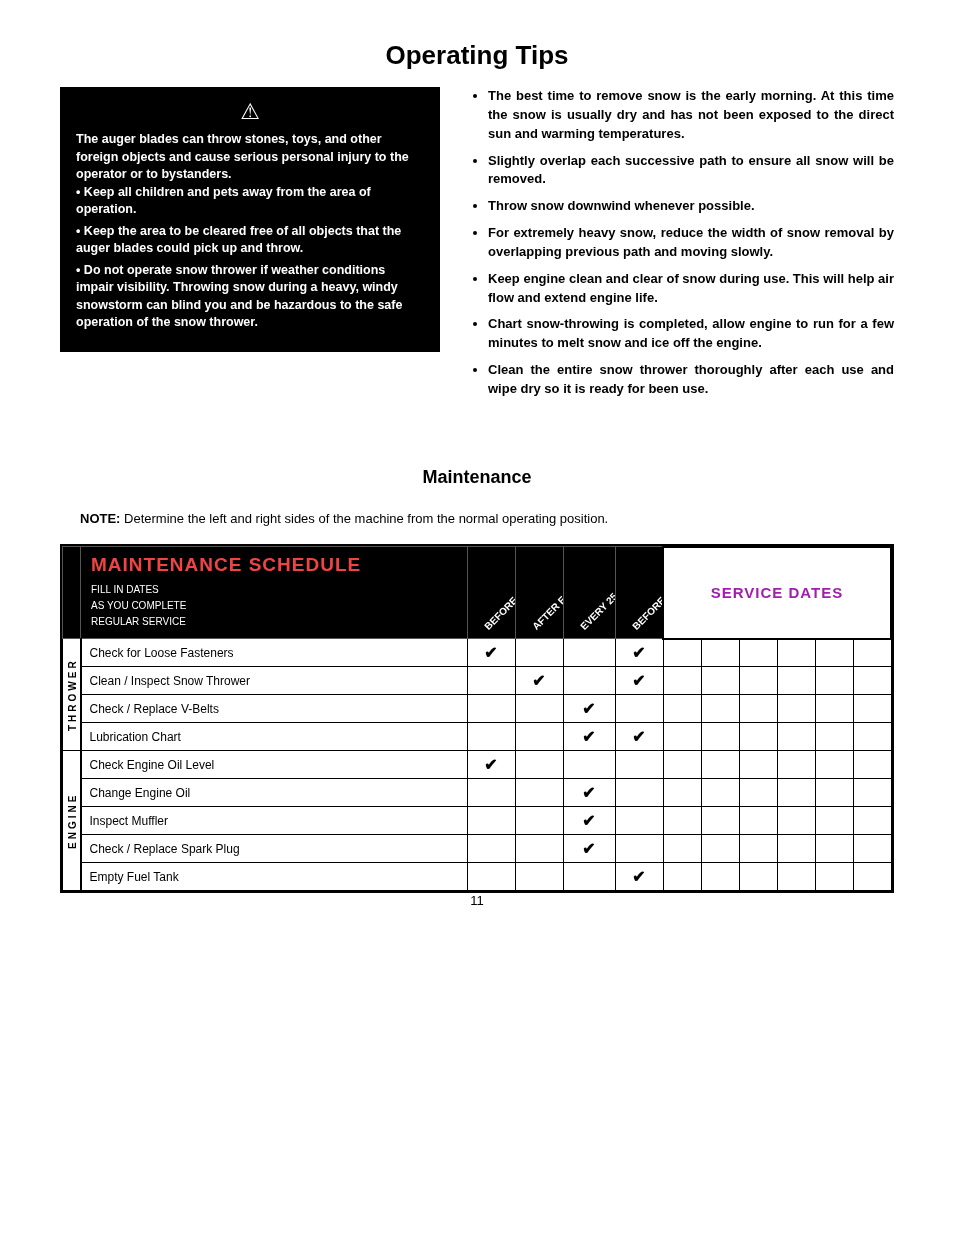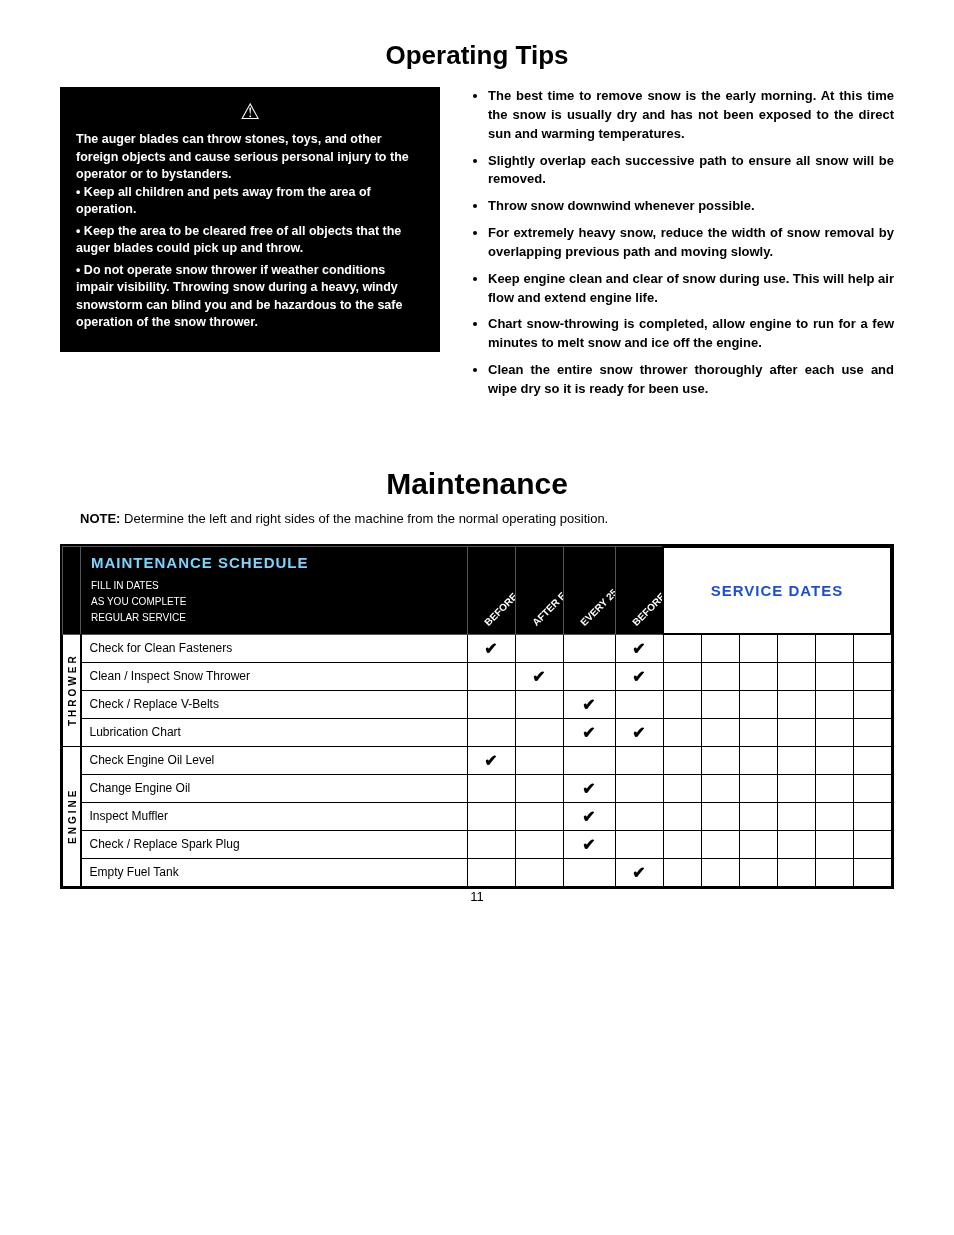--- a/index.html
+++ b/index.html
@@ -78,23 +78,23 @@
       line-height: 1.45;
       font-size: 13px;
       text-align: justify;
     }
 
     .maintenance-section {
       margin-top: 60px;
     }
 
     .maintenance-section h1.section-title {
-      font-size: 30px;
-      font-weight: bold;
-      margin-bottom: 10px;
+      font-size: 18px;
+      font-weight: bold;
+      margin-bottom: 23px;
     }
 
     .note-line {
       font-size: 13px;
       margin-bottom: 18px;
     }
 
     .note-line strong {
       font-weight: bold;
       padding-left: 20px;
@@ -238,51 +238,51 @@
   </p>
 
   <div class="schedule-wrapper">
     <table class="schedule-table">
       <thead>
         <tr class="header-row">
 
           <td style="background:#000;width:18px;border:1px solid #555;"></td>
 
           <td style="background:#000;text-align:left;padding:8px 10px;border:1px solid #555;vertical-align:bottom;" colspan="1">
-            <div style="font-size:15px;font-weight:900;text-transform:uppercase;letter-spacing:1px;color:#7dd3fc;line-height:1.1;">MAINTENANCE SCHEDULE</div>
+            <div style="font-size:19px;font-weight:900;text-transform:uppercase;letter-spacing:1px;color:#ef4444;line-height:1.1;">MAINTENANCE SCHEDULE</div>
             <div style="font-size:10px;color:#fff;margin-top:6px;line-height:1.6;font-weight:normal;">
               <span>FILL IN DATES</span><br>
               <span>AS YOU COMPLETE</span><br>
               <span>REGULAR SERVICE</span>
             </div>
           </td>
 
           <td class="angled-th" style="background:#000;border:1px solid #555;">
             <span class="angled-th-inner">BEFORE EACH USE</span>
           </td>
           <td class="angled-th" style="background:#000;border:1px solid #555;">
             <span class="angled-th-inner">AFTER EACH USE</span>
           </td>
           <td class="angled-th" style="background:#000;border:1px solid #555;width:52px;">
             <span class="angled-th-inner">EVERY 25 HOURS OR EVERY SEASON</span>
           </td>
           <td class="angled-th" style="background:#000;border:1px solid #555;">
             <span class="angled-th-inner">BEFORE STORAGE</span>
           </td>
 
-          <td class="service-dates-header" colspan="6" style="font-size:15px;font-weight:bold;text-align:center;background:#fff;color:#1d4ed8;border:2px solid #000;vertical-align:middle;letter-spacing:1px;">
+          <td class="service-dates-header" colspan="6" style="font-size:15px;font-weight:bold;text-align:center;background:#fff;color:#a21caf;border:2px solid #000;vertical-align:middle;letter-spacing:1px;">
             <span>SERVICE DATES</span>
           </td>
         </tr>
       </thead>
       <tbody>
 
         <tr>
           <td class="section-letter" rowspan="4" style="writing-mode:vertical-rl;transform:rotate(180deg);font-weight:bold;font-size:10px;letter-spacing:3px;text-align:center;border-right:2px solid #000;width:16px;">THROWER</td>
-          <td class="row-label">Check for Clean Fasteners</td>
+          <td class="row-label">Check for Loose Fasteners</td>
           <td><span class="checkmark">✔</span></td>
           <td></td>
           <td></td>
           <td><span class="checkmark">✔</span></td>
           <td class="service-date-cell"></td>
           <td class="service-date-cell"></td>
           <td class="service-date-cell"></td>
           <td class="service-date-cell"></td>
           <td class="service-date-cell"></td>
           <td class="service-date-cell"></td>

